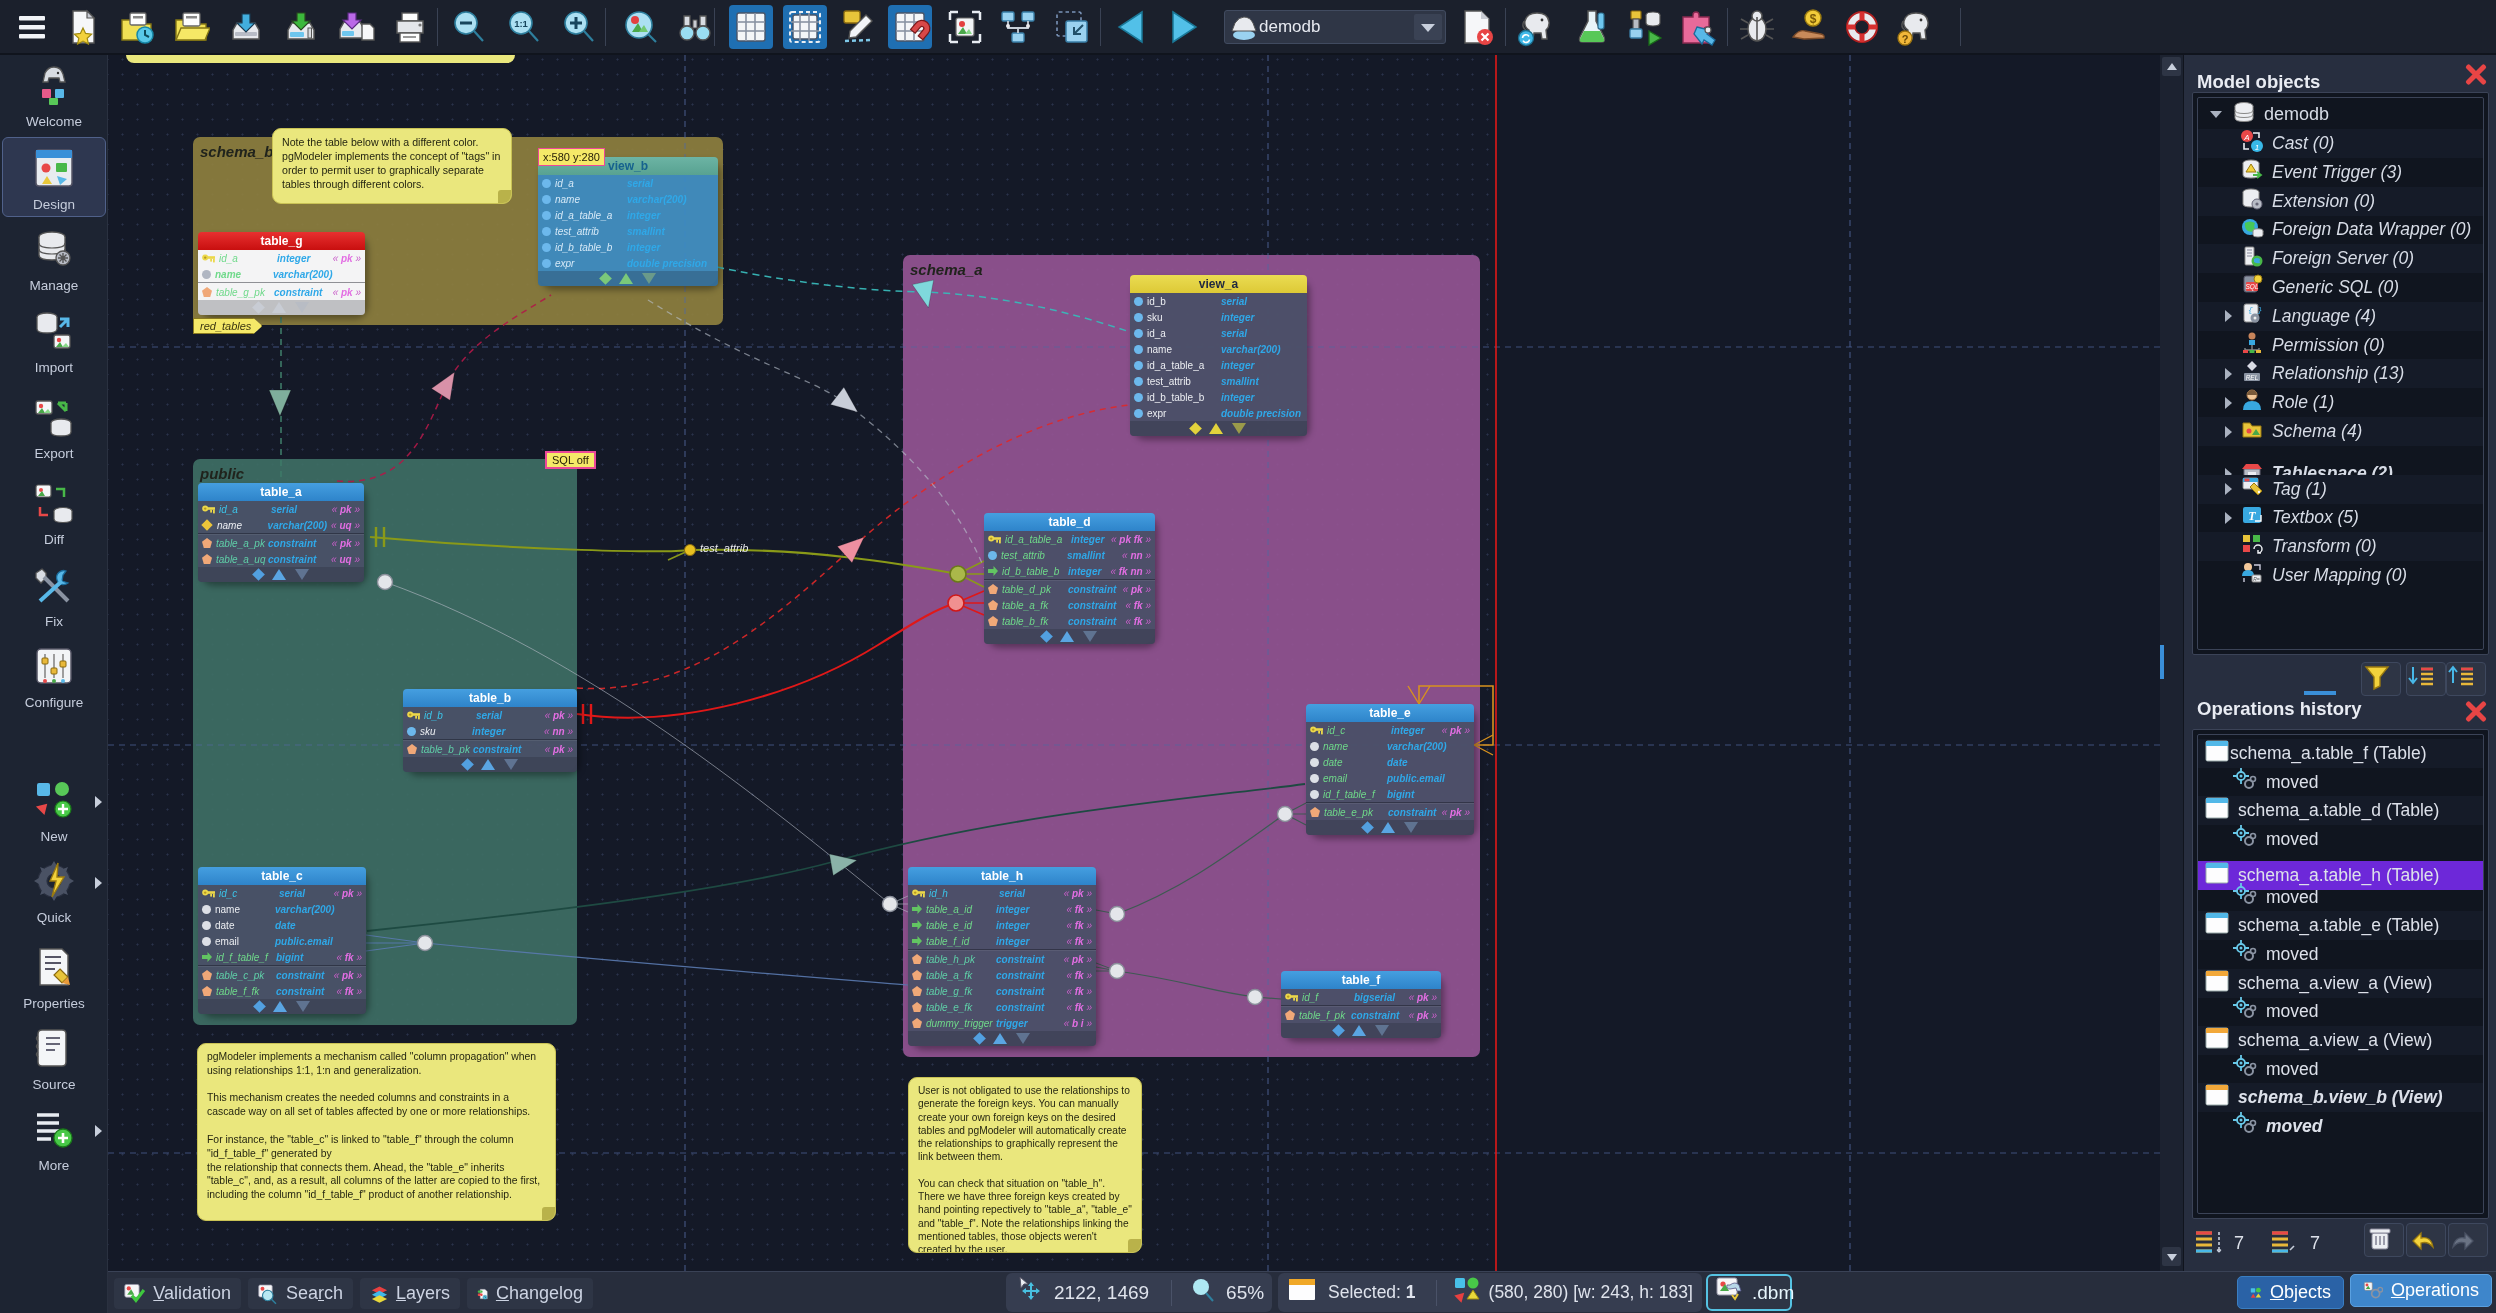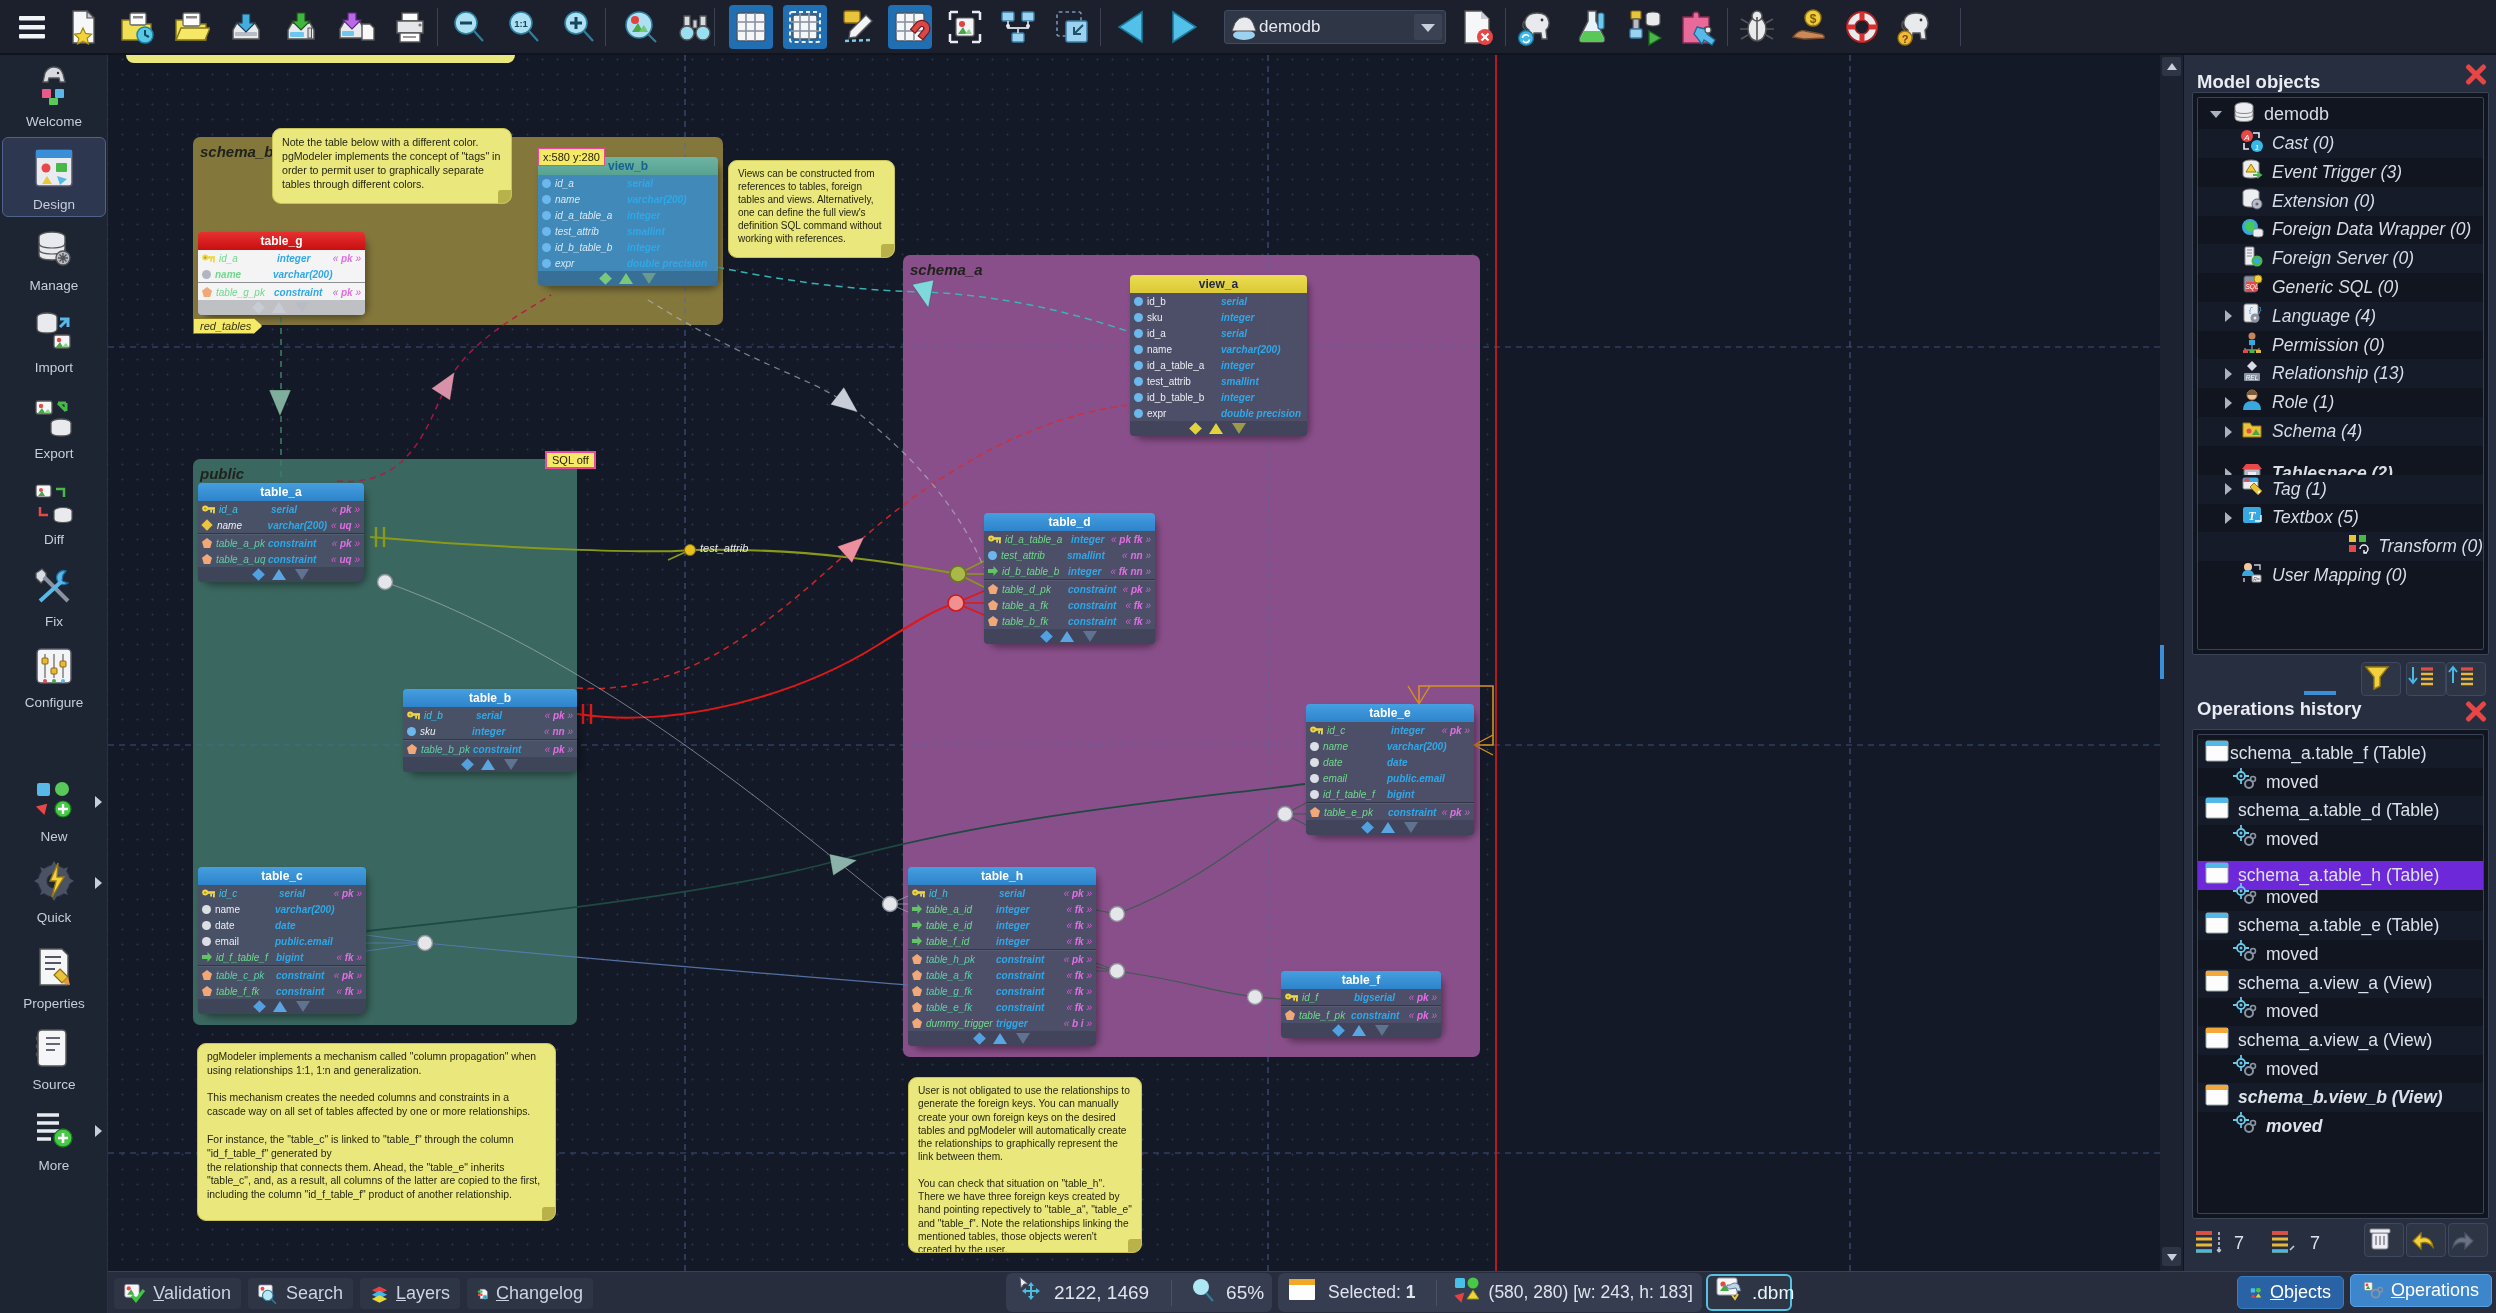--- a/index.html
+++ b/index.html
@@ -860,21 +860,20 @@
           <span class="bg"><i>«</i> pk <i>»</i></span>
         </div>
         <div class="ft">
           <span class="fdia"></span>
           <span class="ftup"></span>
           <span class="ftdn"></span>
         </div>
       </div>
     </div>
     <div class="note" style="left:164px;top:73px;width:240px;height:76px;line-height:1.33;font-size:10.6px">Note the table below with a different color. pgModeler implements the concept of "tags" in order to permit user to graphically separate tables through different colors.</div>
-    <div class="note" style="left:620px;top:105px;width:167px;height:98px;font-size:10px;line-height:1.3">Views can be constructed from references to tables, foreign tables and views. Alternatively, one can define the full view's definition SQL command without working with references.</div>
     <div class="note" style="left:89px;top:988px;width:359px;height:178px;font-size:10.4px;line-height:1.33">pgModeler implements a mechanism called "column propagation" when using relationships 1:1, 1:n and generalization.<br><br>This mechanism creates the needed columns and constraints in a cascade way on all set of tables affected by one or more relationships.<br><br>For instance, the "table_c" is linked to "table_f" through the column "id_f_table_f" generated by<br>the relationship that connects them. Ahead, the "table_e" inherits "table_c", and, as a result, all columns of the latter are copied to the first, including the column "id_f_table_f" product of another relationship.</div>
     <div class="note" style="left:800px;top:1022px;width:234px;height:176px;font-size:10.2px;line-height:1.3">User is not obligated to use the relationships to generate the foreign keys. You can manually create your own foreign keys on the desired tables and pgModeler will automatically create the relationships to graphically represent the link between them.<br><br>You can check that situation on "table_h". There we have three foreign keys created by hand pointing repectively to "table_a", "table_e" and "table_f". Note the relationships linking the mentioned tables, those objects weren't created by the user.</div>
     <div class="tag" style="left:85px;top:263px">red_tables</div>
     <div class="minilbl" style="left:430px;top:93px;font-size:11px;padding:2px 4px;border-width:1.5px">x:580 y:280</div>
     <div class="minilbl" style="left:437px;top:396px">SQL off</div>
     <div class="abs" style="left:592px;top:487px;color:#e8e9ee;font-size:11px;font-style:italic">test_attrib</div>
   </div>
 <div id="vscroll">
     <div class="abs" style="left:2px;top:2px;width:19px;height:19px;background:#2e3545;border-radius:2px">
       <span class="abs" style="left:4.5px;top:6px;width:0;height:0;border-left:5px solid transparent;border-right:5px solid transparent;border-bottom:7px solid #c8cfdc"></span>
@@ -1031,21 +1030,21 @@
       </div>
       <div class="titem" style="top:405.4000000000001px;">
         <span style="margin-left:27px;width:0;height:0;border-top:6px solid transparent;border-bottom:6px solid transparent;border-left:7px solid #aab2c0"></span>
         <span style="margin-left:8px"><svg width="24" height="24" viewBox="0 0 24 24" style="">
             <rect x="3" y="4" width="18" height="16" rx="2" fill="#38a8e0"></rect>
             <text x="12" y="17" font-size="12" font-weight="bold" fill="#fff" text-anchor="middle" font-family="Liberation Serif">T</text>
             <path d="M15 18 h6 v-6" stroke="#fff" stroke-width="1.4" fill="none"></path>
           </svg></span>
         <span style="margin-left:8px">Textbox (5)</span>
       </div>
-      <div class="titem" style="top:434.2000000000001px;background:#151b28;justify-content:flex-end;">
+      <div class="titem" style="top:434.2000000000001px;background:#151b28;">
         <span style="margin-left:34px"></span>
         <span style="margin-left:8px"><svg width="24" height="24" viewBox="0 0 24 24" style="">
             <rect x="3" y="3" width="7" height="7" fill="#e8c43a"></rect>
             <rect x="13" y="3" width="7" height="7" fill="#48b848"></rect>
             <rect x="3" y="13" width="7" height="7" fill="#e84848"></rect>
             <path d="M14 17 a4 4 0 1 1 4 4 l0 -3 m0 3 h3" stroke="#eceef2" stroke-width="1.5" fill="none"></path>
           </svg></span>
         <span style="margin-left:8px">Transform (0)</span>
       </div>
       <div class="titem" style="top:463.0000000000001px;">

